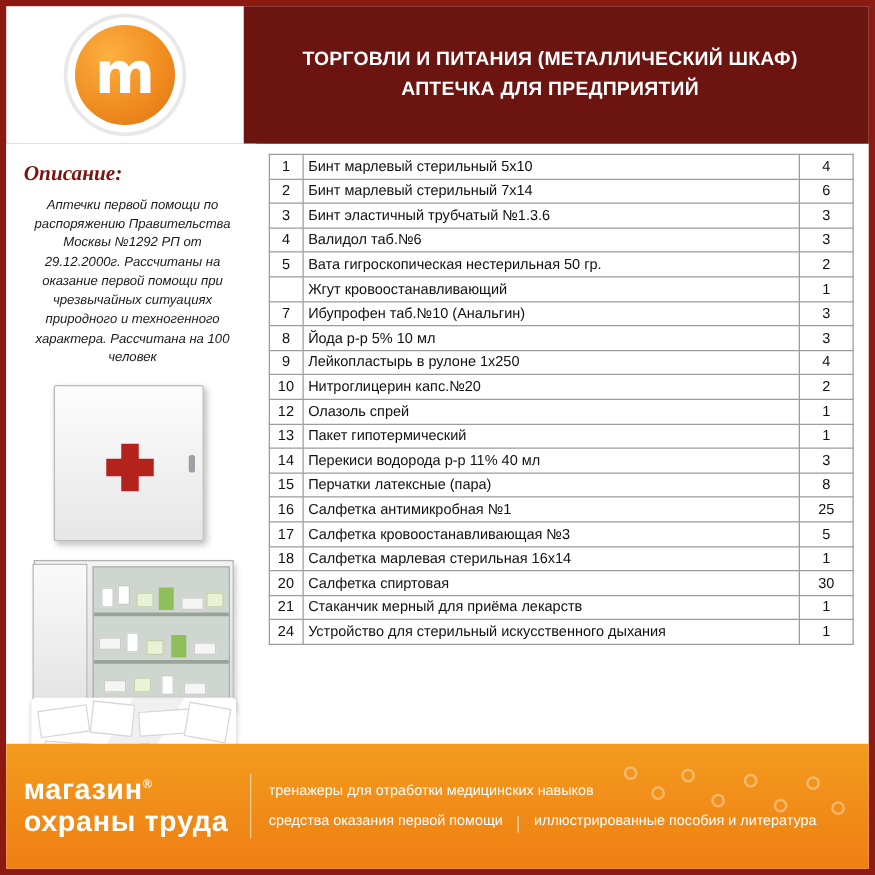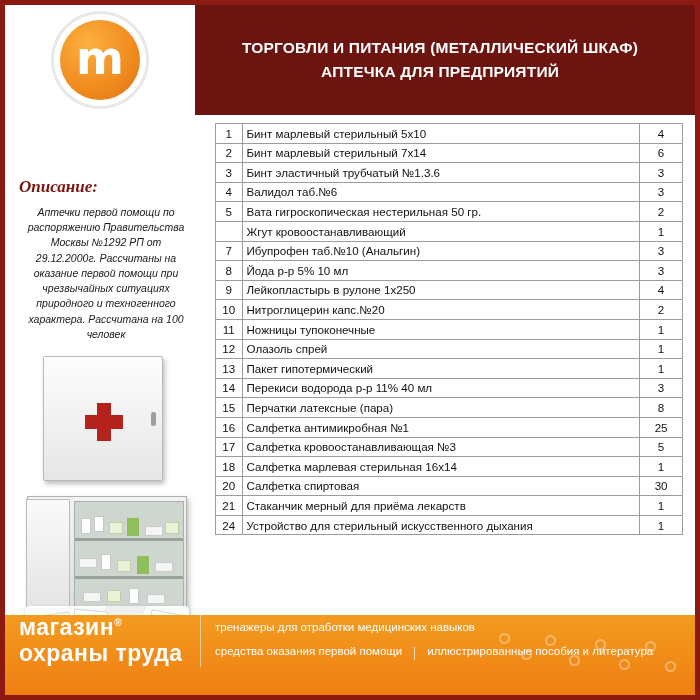--- a/index.html
+++ b/index.html
@@ -63,21 +63,20 @@
     background:#ffffff;
     padding:14px 12px 0 14px;
   }
   .desc-title {
     font-family:"Liberation Serif", serif;
     font-style:italic;
     font-weight:bold;
     font-size:17px;
     color:#7a1410;
     margin-bottom:8px;
-    margin-top:48px;
   }
   .desc-text {
     font-family:Liberation Sans, sans-serif;
     font-style:italic;
     font-size:10.5px;
     line-height:1.45;
     color:#1a1a1a;
     text-align:center;
   }
   .cabinet-photo {
@@ -172,23 +171,24 @@
     padding:1px 4px;
     line-height:1.15;
   }
   td.num { width:26px; text-align:center; }
   td.name { width:390px; text-align:left; }
   td.qty  { width:42px; text-align:center; }
   
   .footer {
     position:absolute;
     left:0; bottom:0;
-    width:690px; height:80px;
+    width:690px; height:100px;
     background:linear-gradient(180deg,#f39b1f,#ef7f12);
     display:flex;
+    align-items:center;
   }
   .footer-logo {
     width:195px;
     padding-left:14px;
     color:#ffffff;
     font-weight:bold;
     line-height:1.12;
   }
   .footer-logo .l1 { font-size:23px; letter-spacing:0.5px; }
   .footer-logo .l2 { font-size:23px; letter-spacing:0.5px; }
@@ -334,25 +334,20 @@
             <td class="num">9</td>
             <td class="name">Лейкопластырь в рулоне 1х250</td>
             <td class="qty">4</td>
           </tr>
         <tr>
             <td class="num">10</td>
             <td class="name">Нитроглицерин капс.№20</td>
             <td class="qty">2</td>
           </tr>
         <tr>
-            <td class="num">11</td>
-            <td class="name">Ножницы тупоконечные</td>
-            <td class="qty">1</td>
-          </tr>
-        <tr>
             <td class="num">12</td>
             <td class="name">Олазоль спрей</td>
             <td class="qty">1</td>
           </tr>
         <tr>
             <td class="num">13</td>
             <td class="name">Пакет гипотермический</td>
             <td class="qty">1</td>
           </tr>
         <tr>

